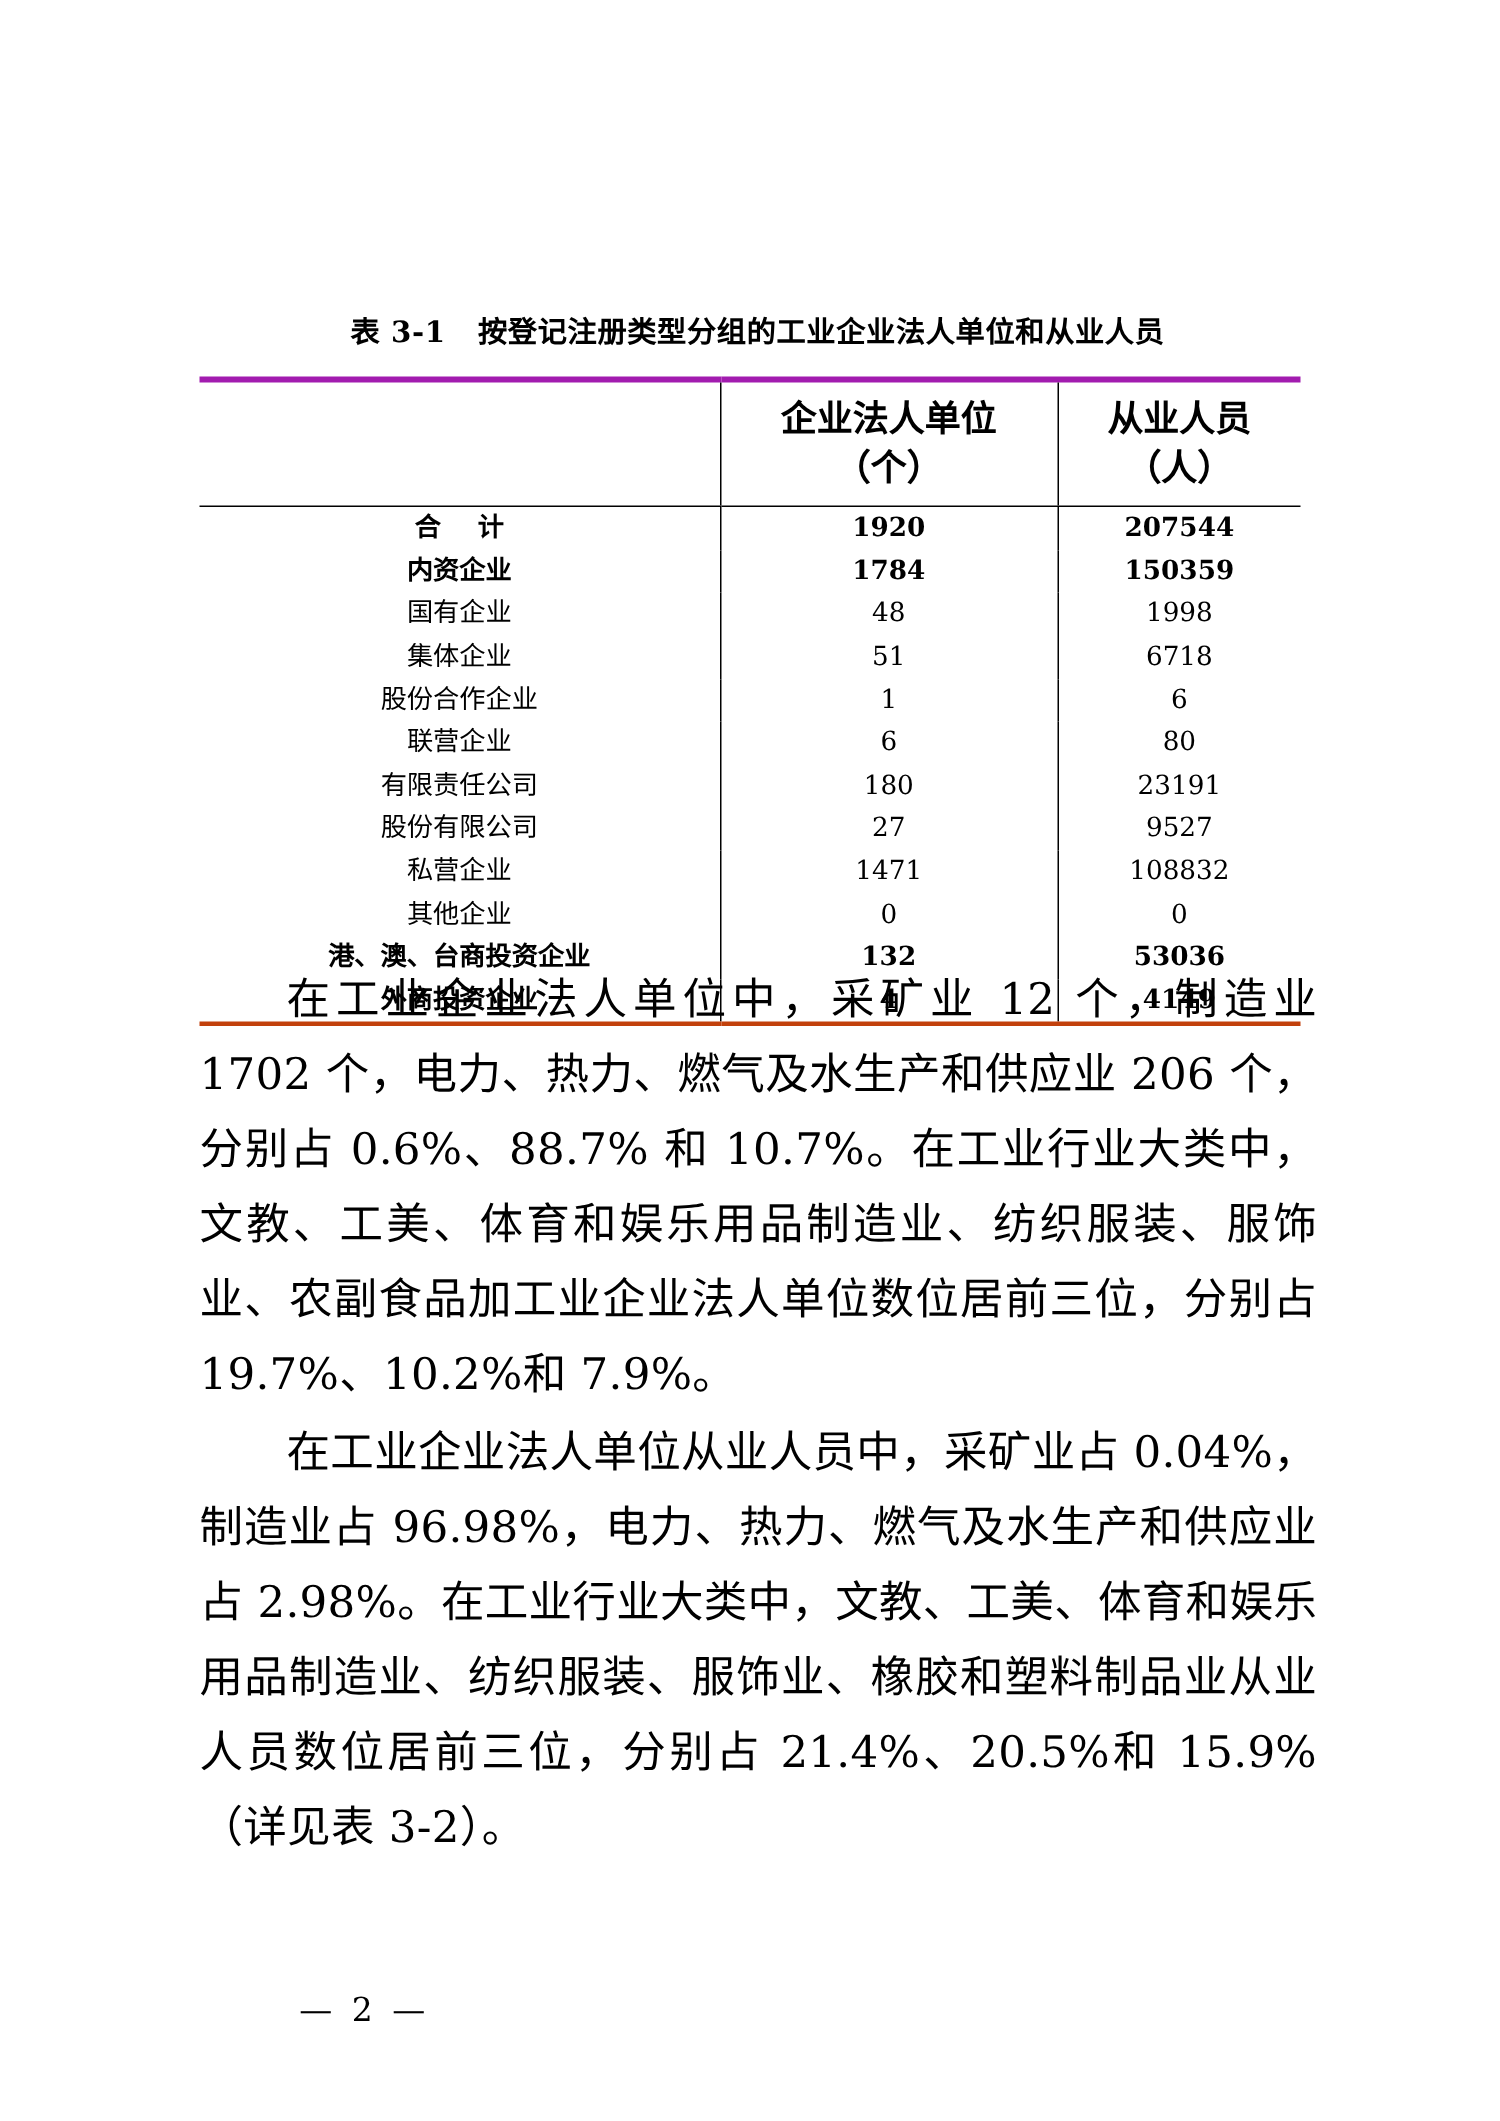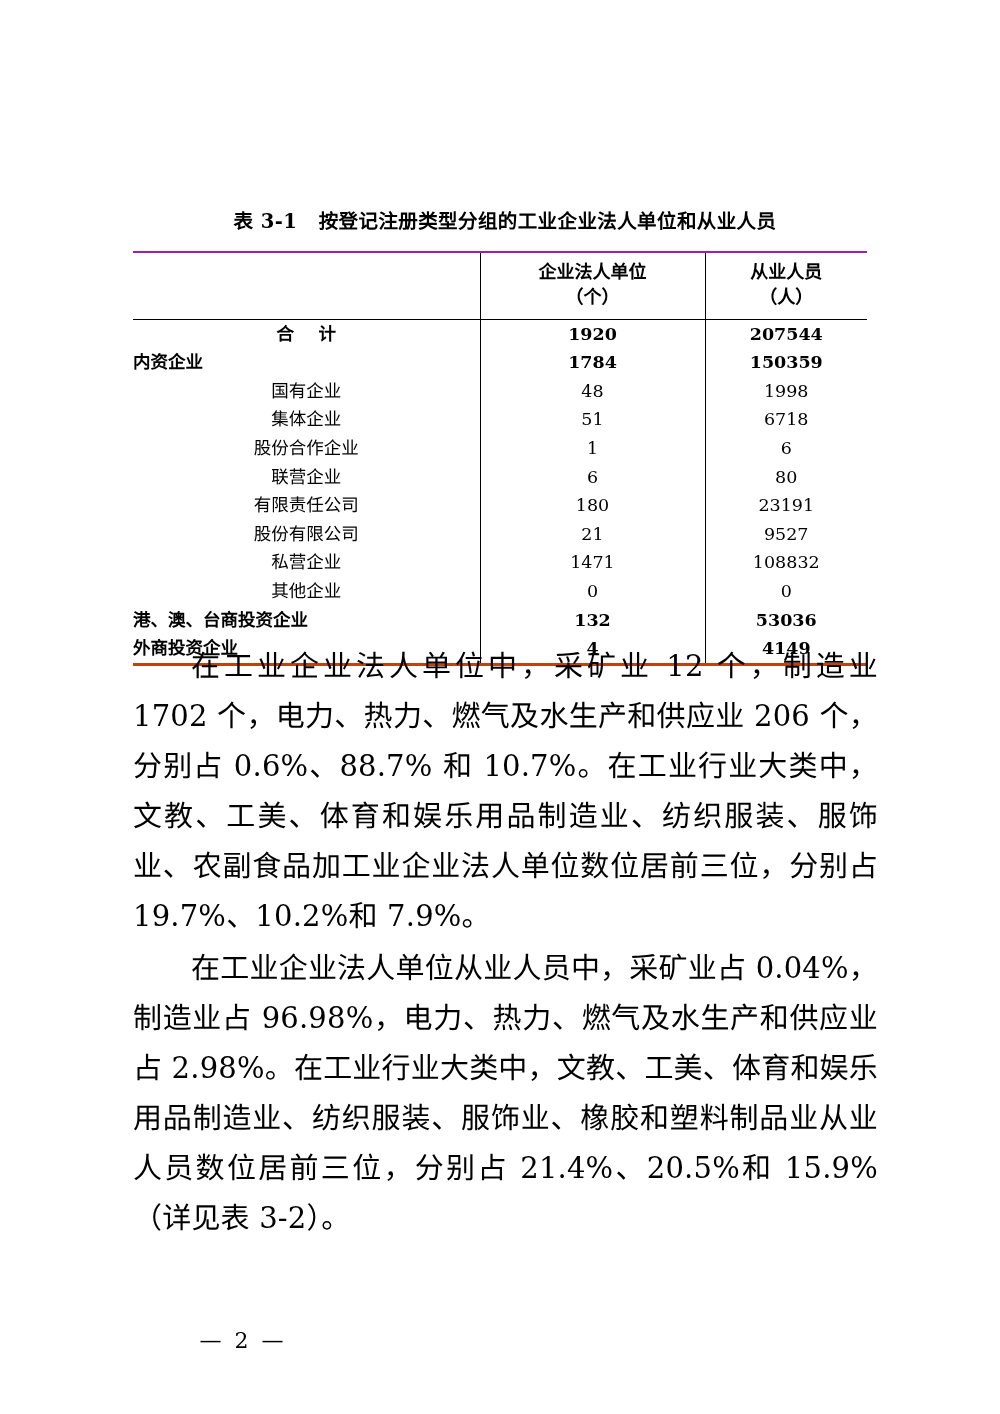--- a/index.html
+++ b/index.html
@@ -50,25 +50,25 @@
     table-layout: fixed;
     font-size: 17px;
   }
 
   table.stat col.c-label { width: 347px; }
   table.stat col.c-units { width: 225px; }
   table.stat col.c-staff { width: 162px; }
 
   
   table.stat thead tr.head-row > th {
-    border-top: 2px solid #a21caf;
+    border-top: 4px solid #a21caf;
     border-bottom: 1.6px solid #000;
     padding: 7px 0 9px 0;
     font-weight: bold;
-    font-size: 18px;
+    font-size: 24px;
     line-height: 1.38;
     vertical-align: middle;
   }
   table.stat thead tr.head-row > th.div-l {
     border-left: 1.4px solid #000;
   }
   table.stat thead tr.head-row > th.blank {
     border-bottom: 1.1px solid #000;
   }
 
@@ -84,21 +84,21 @@
     border-left: 1.4px solid #000;
   }
   table.stat tbody tr:last-child td {
     border-bottom: 3px solid #c2410c;
   }
 
   td.num { text-align: center; font-family: "DejaVu Serif", "Liberation Serif", serif; }
 
   
   td.lvl-total  { text-align: center; padding-right: 50px; font-weight: bold; margin-top: 12px; }
-  td.lvl-0      { text-align: left; padding-left: 2px;  font-weight: bold; }
+  td.lvl-0      { text-align: center; padding-left: 2px;  font-weight: bold; }
   td.lvl-1      { text-align: center; padding-left: 44px; font-weight: normal; }
 
   tr.bold td.num { font-weight: bold; margin-left: 46px; }
   tr.normal td.num { font-weight: normal; }
 
   
   .body-text {
     position: absolute;
     left: 133px;
     top: 641px;
@@ -187,21 +187,21 @@
             <td class="num div-l">6</td>
             <td class="num div-l">80</td>
           </tr>
           <tr class="normal">
             <td class="lvl-1">有限责任公司</td>
             <td class="num div-l">180</td>
             <td class="num div-l">23191</td>
           </tr>
           <tr class="normal">
             <td class="lvl-1">股份有限公司</td>
-            <td class="num div-l">21</td>
+            <td class="num div-l">27</td>
             <td class="num div-l">9527</td>
           </tr>
           <tr class="normal">
             <td class="lvl-1">私营企业</td>
             <td class="num div-l">1471</td>
             <td class="num div-l">108832</td>
           </tr>
           <tr class="normal">
             <td class="lvl-1">其他企业</td>
             <td class="num div-l">0</td>

